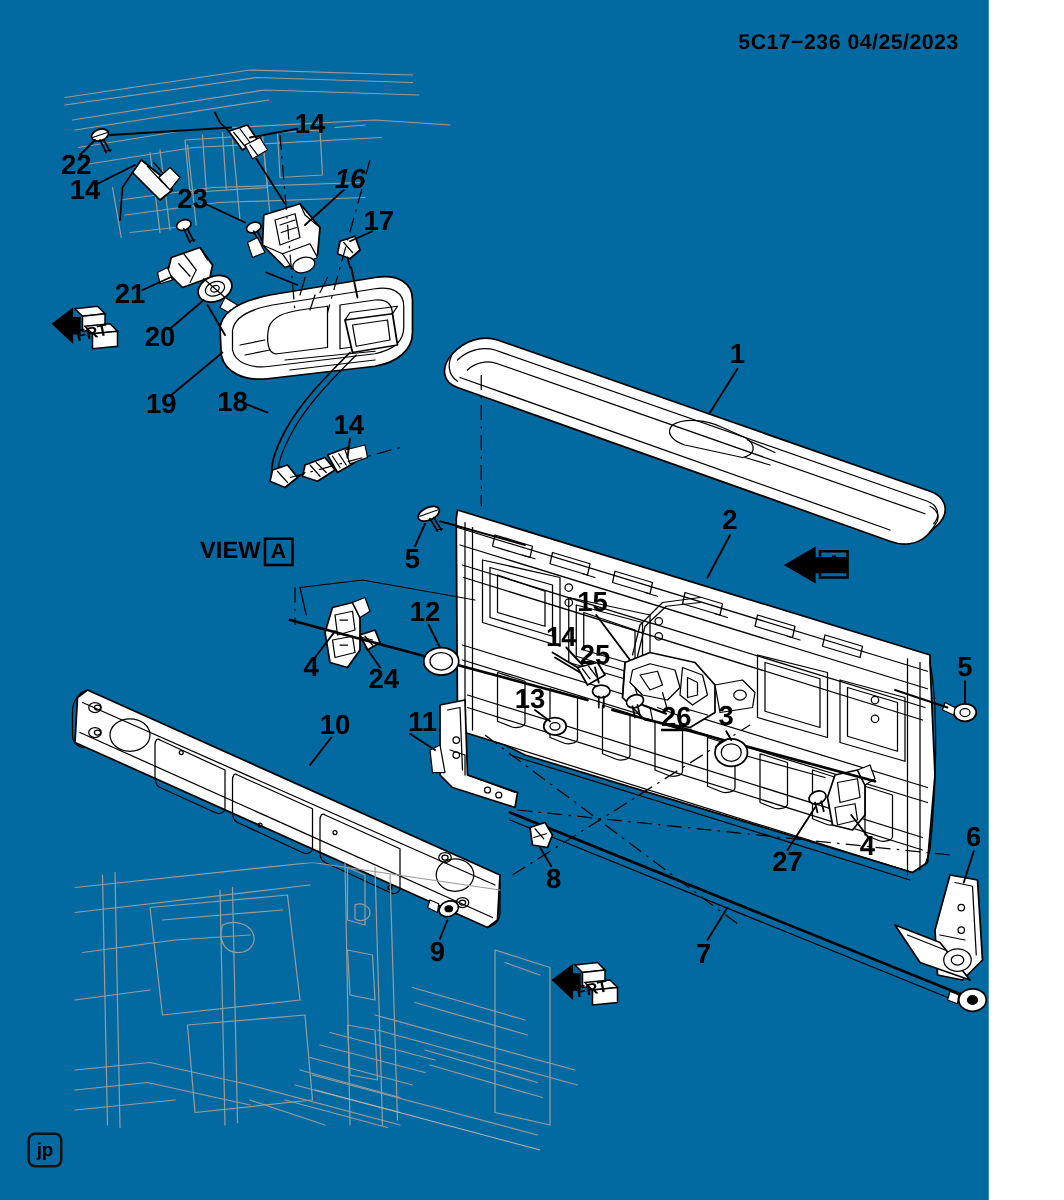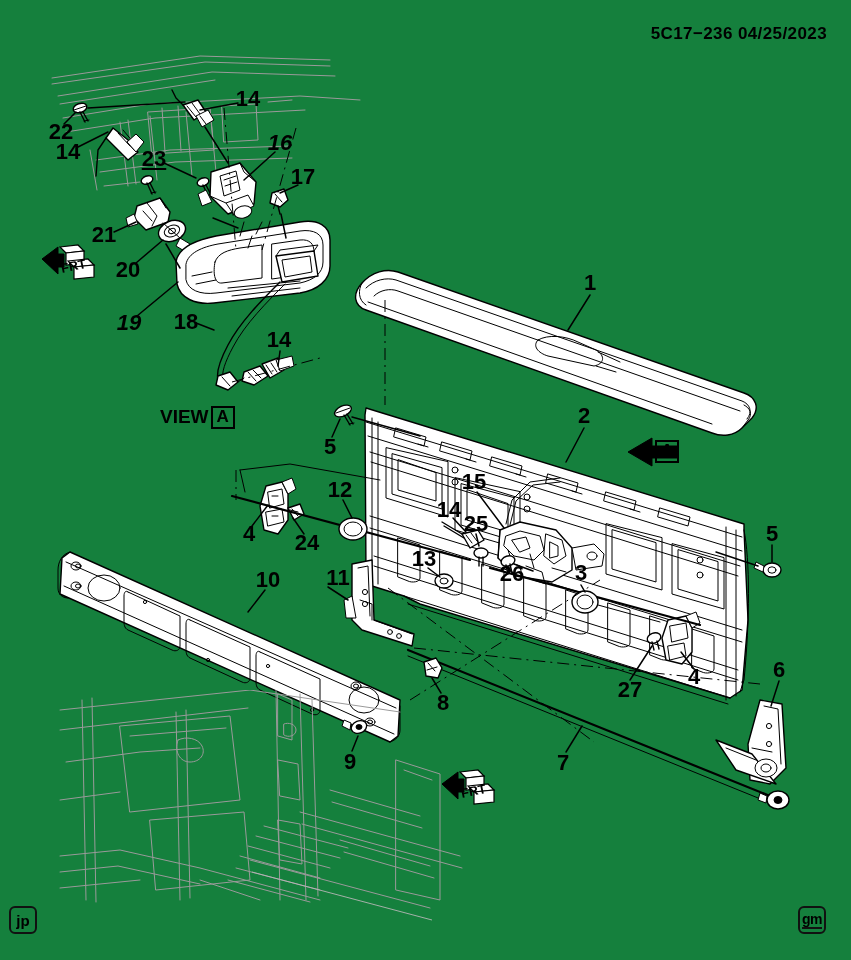--- a/index.html
+++ b/index.html
@@ -7,23 +7,23 @@
     margin: 0;
     padding: 0;
     background: #ffffff;
   }
   body {
     font-family: "Liberation Sans", sans-serif;
     color: #000000;
   }
   #page {
     position: relative;
-    width: 851px;
+    width: 791px;
     height: 960px;
-    background: #15803d;
+    background: #0369a1;
     overflow: hidden;
   }
   #header-code {
     position: absolute;
     top: 24px;
     right: 24px;
     font-size: 17px;
     font-weight: bold;
     letter-spacing: 0.4px;
     white-space: nowrap;
@@ -35,21 +35,21 @@
     border: 2px solid #111111;
     border-radius: 6px;
     display: flex;
     align-items: center;
     justify-content: center;
     font-size: 15px;
     font-weight: bold;
     line-height: 1;
     box-sizing: border-box;
   }
-  #mark-jp { left: 9px; top: 906px; }
+  #mark-jp { left: 22px; top: 906px; }
   #mark-gm { left: 798px; top: 906px; font-size: 14px; text-align: right; }
   #mark-gm .gm-text {
     border-bottom: 2px solid #111111;
     padding-bottom: 1px;
     letter-spacing: -0.5px;
   }
   #svg-layer {
     position: absolute;
     left: 0; top: 0;
     width: 851px;
@@ -64,20 +64,21 @@
     transform: translate(-50%, -50%);
   }
   .view-label {
     position: absolute;
     font-size: 19px;
     font-weight: bold;
     white-space: nowrap;
     display: flex;
     align-items: center;
     gap: 2px;
+    margin-top: 24px;
   }
   .boxed-letter {
     display: inline-block;
     border: 2px solid #000;
     padding: 0px 4px 1px 4px;
     line-height: 1.05;
     font-size: 17px;
     font-weight: bold;
   }
   .frt-symbol {
@@ -634,28 +635,28 @@
   <div class="callout" style="left:340px; top:490px;">12</div>
   <div class="callout" style="left:424px; top:559px;text-align:center;">13</div>
   <div class="callout" style="left:248px; top:99px;">14</div>
   <div class="callout" style="left:68px;  top:152px;">14</div>
   <div class="callout" style="left:279px; top:340px;">14</div>
   <div class="callout" style="left:449px; top:510px;">14</div>
   <div class="callout" style="left:474px; top:482px;">15</div>
   <div class="callout" style="left:280px; top:143px;font-style:italic;">16</div>
   <div class="callout" style="left:303px; top:177px;">17</div>
   <div class="callout" style="left:186px; top:322px;">18</div>
-  <div class="callout" style="left:129px; top:323px;font-style:italic;">19</div>
+  <div class="callout" style="left:129px; top:323px;">19</div>
   <div class="callout" style="left:128px; top:270px;">20</div>
   <div class="callout" style="left:104px; top:235px;">21</div>
   <div class="callout" style="left:61px;  top:132px;">22</div>
-  <div class="callout" style="left:154px; top:159px;text-decoration:underline;">23</div>
+  <div class="callout" style="left:154px; top:159px;">23</div>
   <div class="callout" style="left:307px; top:543px;text-align:right;">24</div>
   <div class="callout" style="left:476px; top:524px;">25</div>
-  <div class="callout" style="left:512px; top:574px;">26</div>
+  <div class="callout" style="left:541px; top:574px;text-decoration:underline;">26</div>
   <div class="callout" style="left:630px; top:690px;">27</div>
 
   <div class="view-label" style="left:160px; top:406px;">
     <span>VIEW</span>
     <span class="boxed-letter">A</span>
   </div>
 
   <div class="arrow-a" style="left:655px; top:440px;">
     <span class="boxed-letter">A</span>
   </div>

